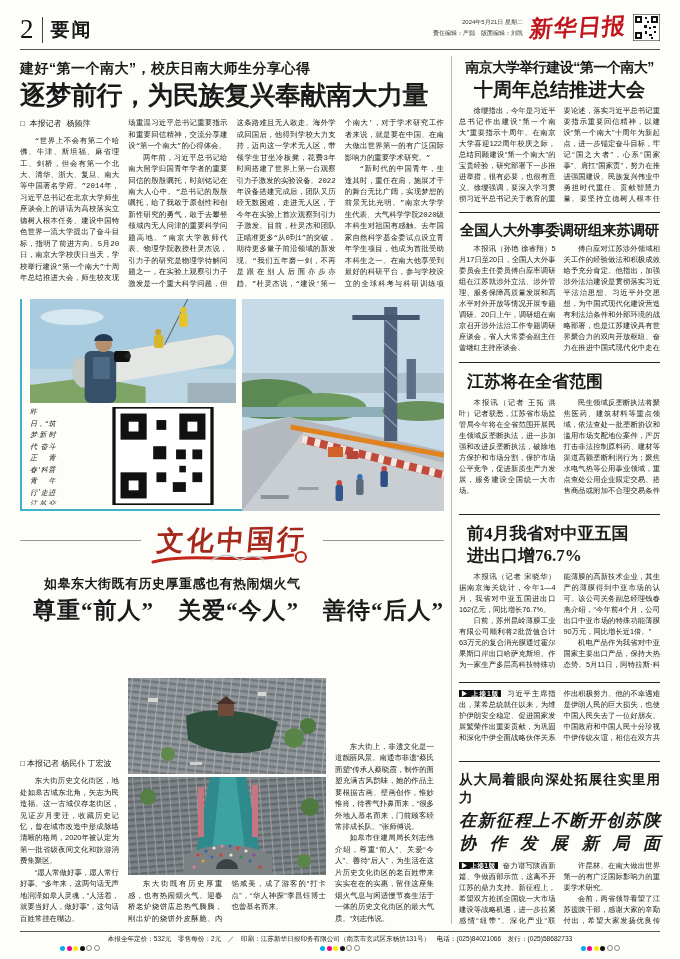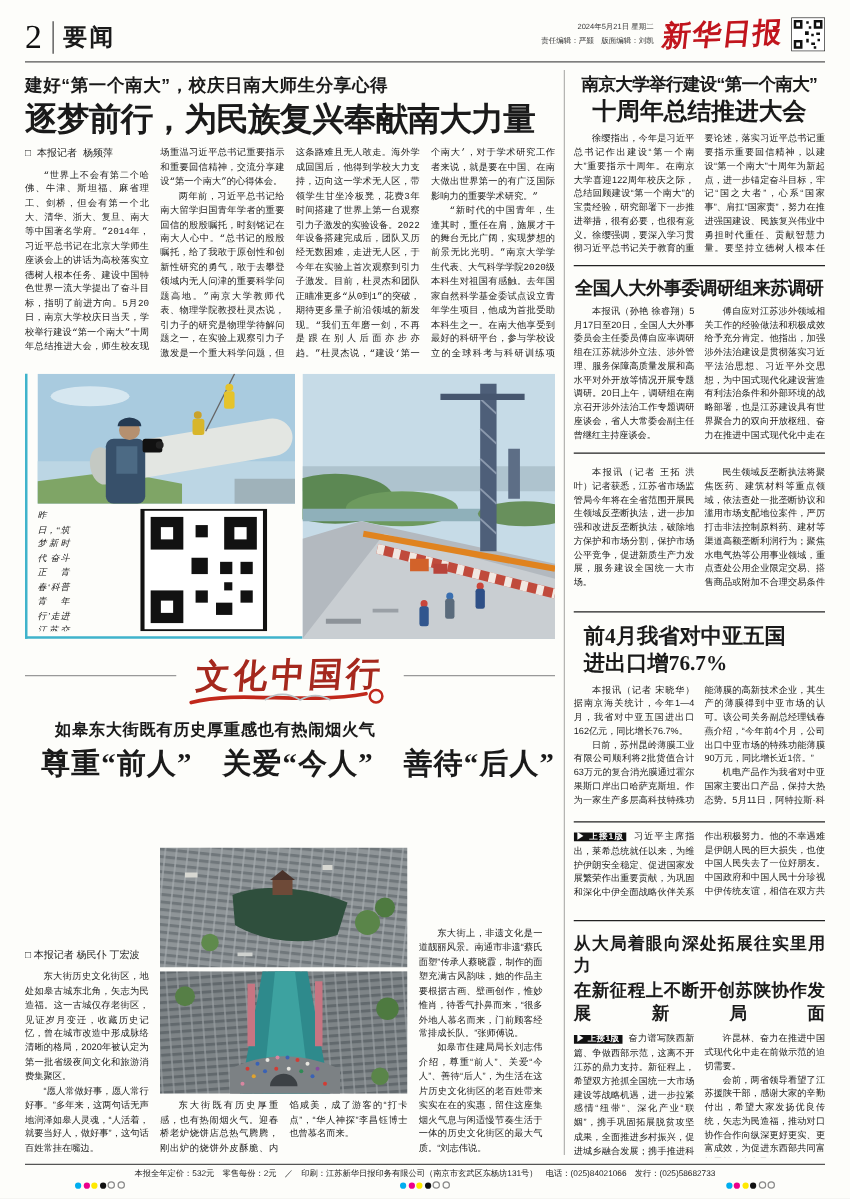--- a/index.html
+++ b/index.html
@@ -67,21 +67,21 @@
            letter-spacing:-.3px;margin:3px 0;white-space:nowrap;}
   .r-h-left{font-family:"Liberation Serif",serif;font-weight:bold;line-height:1.3;margin:3px 0 4px 8px;}
   .r-h-left .l1{display:block;font-size:17px;}
   .r-h-left .l2{display:block;font-size:17px;}
   .r-body{column-count:2;column-gap:8px;font-size:7.3px;line-height:1.52;text-align:justify;overflow:hidden;}
   .hA{height:100px;} .hB{height:112px;} .hC{height:110px;} .hD{height:104px;} .hE{height:66px;} .hF{height:212px;}
   .cont-tag{font-weight:bold;background:#111;color:#fff;padding:0 2px;margin-right:3px;font-size:6.8px;}
   .para.flush{text-indent:0;}
   .f-h{font-weight:bold;text-align:justify;margin:4px 0 5px;}
   .f-h .l1{display:block;font-size:13.5px;text-align-last:justify;}
-  .f-h .l2{display:block;font-size:14px;text-align-last:justify;margin-top:2px;}
+  .f-h .l2{display:block;font-size:17px;text-align-last:justify;margin-top:2px;font-style:italic;}
   
   .foot{position:absolute;left:0;right:0;bottom:0;height:28px;}
   .foot-rule{border-top:1px solid #555;margin:0 20px;}
   .imprint{text-align:center;font-size:6.6px;color:#222;padding:3px 0 1px;}
   .marks{display:flex;justify-content:space-between;padding:0 60px;}
   .cmyk{display:flex;align-items:center;gap:1.5px;}
   .cmyk i{display:block;width:5px;height:5px;border-radius:50%;}
   .cmyk .c{background:#00aeef;} .cmyk .m{background:#ec008c;} .cmyk .y{background:#ffe900;}
   .cmyk .k{background:#111;} .cmyk .o{width:4px;height:4px;border:1px solid #888;background:none;}
 </style>
@@ -346,20 +346,21 @@
         <h3 class="r-h-one">全国人大外事委调研组来苏调研</h3>
         <div class="r-body hB">
             <p class="para">本报讯（孙艳 徐睿翔）5月17日至20日，全国人大外事委员会主任委员傅自应率调研组在江苏就涉外立法、涉外管理、服务保障高质量发展和高水平对外开放等情况开展专题调研。20日上午，调研组在南京召开涉外法治工作专题调研座谈会，省人大常委会副主任曾继红主持座谈会。</p>
             <p class="para">傅自应对江苏涉外领域相关工作的经验做法和积极成效给予充分肯定。他指出，加强涉外法治建设是贯彻落实习近平法治思想、习近平外交思想，为中国式现代化建设营造有利法治条件和外部环境的战略部署，也是江苏建设具有世界聚合力的双向开放枢纽、奋力在推进中国式现代化中走在前做示范的迫切需要。要坚持统筹推进国内法治和涉外法治，形成保障和服务高水平对外开放的法治合力。他表示，与会人员提出的意见建议很全面，针对性很强，对完善相关立法、改进相关工作提供了有益参考。调研组将进行梳理研究，在今后的立法和监督工作中予以吸收采纳。</p>
           </div>
       </article>
       <div class="r-div"></div>
 
       <article class="r-art">
         <h3 class="r-h-left">
+          <span class="l1">江苏将在全省范围</span>
         </h3>
         <div class="r-body hC">
             <p class="para">本报讯（记者 王拓 洪叶）记者获悉，江苏省市场监管局今年将在全省范围开展民生领域反垄断执法，进一步加强和改进反垄断执法，破除地方保护和市场分割，保护市场公平竞争，促进新质生产力发展，服务建设全国统一大市场。</p>
             <p class="para">民生领域反垄断执法将聚焦医药、建筑材料等重点领域，依法查处一批垄断协议和滥用市场支配地位案件，严厉打击非法控制原料药、建材等渠道高额垄断利润行为；聚焦水电气热等公用事业领域，重点查处公用企业限定交易、搭售商品或附加不合理交易条件等滥用市场支配地位行为，防止有关企业利用垄断优势损害、限制下游竞争性环节市场竞争。</p>
           </div>
       </article>
       <div class="r-div"></div>
 
       <article class="r-art">
         <h3 class="r-h-left">
@@ -389,21 +390,21 @@
         <h3 class="f-h">
           <span class="l1">从大局着眼向深处拓展往实里用力</span>
           <span class="l2">在新征程上不断开创苏陕协作发展新局面</span>
         </h3>
         <div class="r-body hF">
           <p class="para flush">
             <span class="cont-tag">▶ 上接1版</span>
             <span>奋力谱写陕西新篇、争做西部示范，这离不开江苏的鼎力支持。新征程上，希望双方抢抓全国统一大市场建设等战略机遇，进一步拉紧感情“纽带”、深化产业“联姻”，携手巩固拓展脱贫攻坚成果，全面推进乡村振兴，促进城乡融合发展；携手推进科技创新产业升级，因地制宜发展新质生产力；携手扩大对内对外开放，服务构建新发展格局；携手实施中华文明探源工程，促进文化资源融合发展；携手提升民生保障能力，服务构建新安全格局，为强国建设、民族复兴伟业作出新的贡献。</span>
           </p>
           <div>
-              <p class="para">许昆林、奋力在推进中国式现代化中走在前做示范的迫切需要。</p>
+              <p class="para">许昆林、在南大做出世界第一的有广泛国际影响力的重要学术研究。</p>
               <p class="para">会前，两省领导看望了江苏援陕干部，感谢大家的辛勤付出，希望大家发扬优良传统，矢志为民造福，推动对口协作合作向纵深更好更实、更富成效，为促进东西部共同富裕贡献更大力量。</p>
               <p class="para">学习考察行程紧凑、收获满满。西安交通大学新校区坐落于中国西部科技创新港，代表团一行来到展厅观看交大“西迁精神”专题片，听取创新港打造产学研深度融合新模式等情况介绍，希望进一步深化创新协作，促进更多科技成果转化应用。在比亚迪西安基地、法士特高智新工厂，大家实地感受陕西隆起产业高地上智能化、绿色化发展的新成效，交流加强上下游企业合作、携手强链补链延链的新举措。秦岭脚下气候宜人、自然环境优美、资源富集独特。新雨丹中药材公司、丹凤葡萄酒公司是南京对口协作的重点项目，代表团一行了解项目建设进展、带动增收等情况，表示将持续推进产业协作，增强当地发展动能。在丹凤中学，许昆林等深入了解“组团式”帮扶成效，看望帮扶教师，鼓励大家以大爱和情怀培育一批又一批优秀学子，帮助大山里的孩子成长成才，实现梦想。</p>
             </div>
         </div>
       </article>
 
     </section>
   </div>
 
   <footer class="foot">

